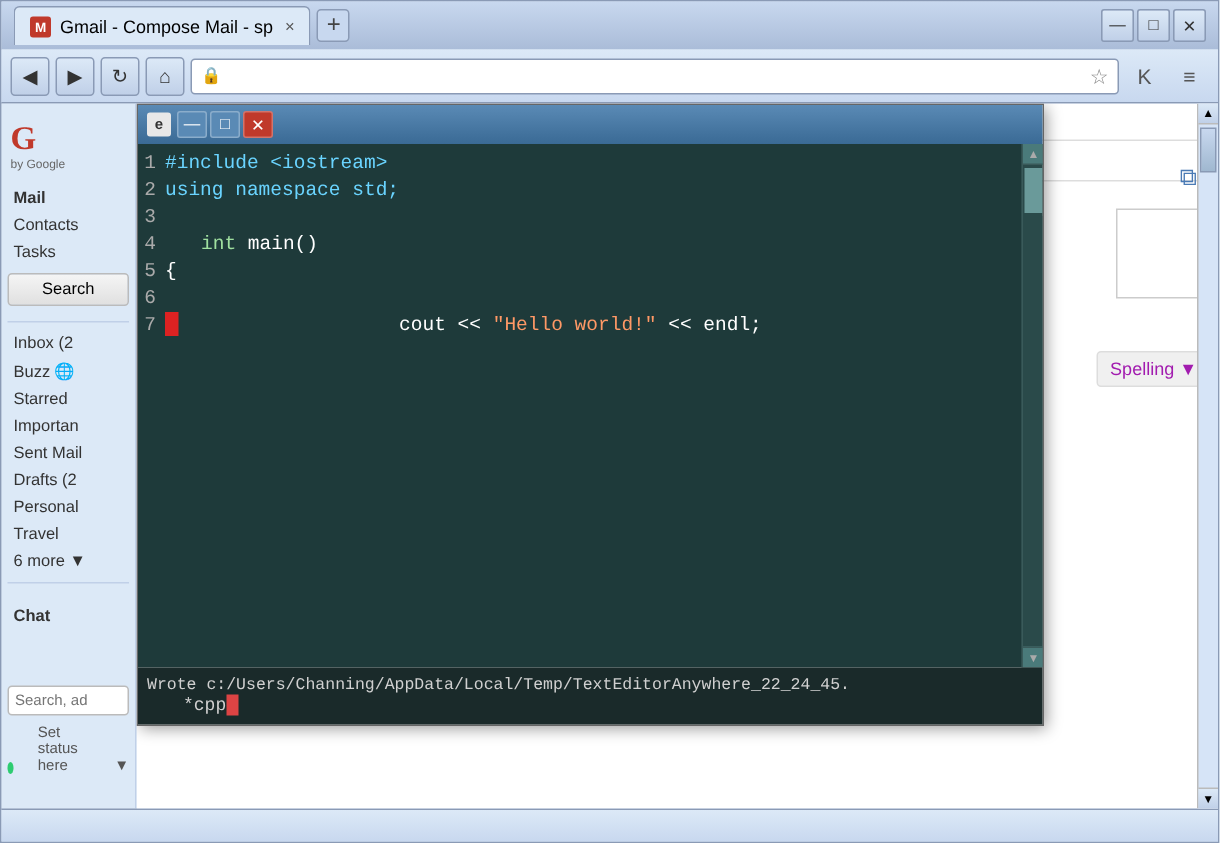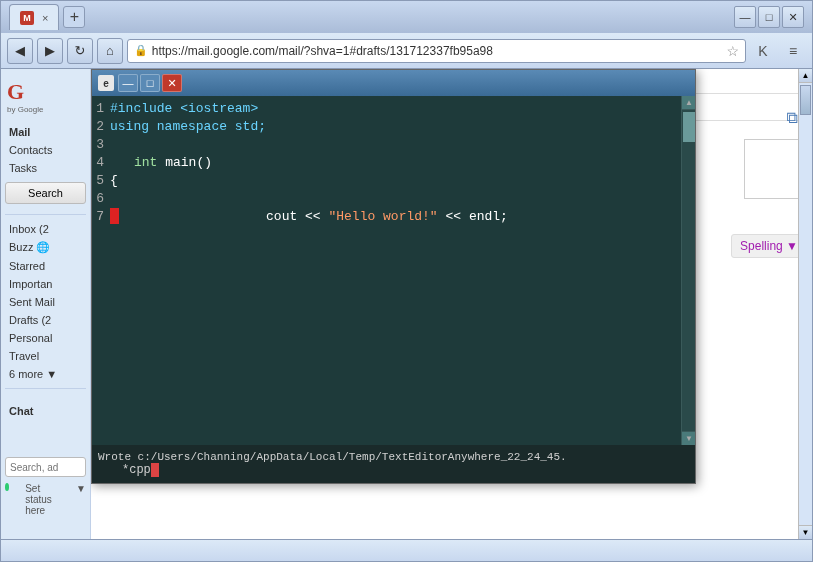--- a/index.html
+++ b/index.html
@@ -516,38 +516,38 @@
     }
   </style>
 </head>
 <body>
 
 <div class="browser-window">
 
   <div class="title-bar">
     <div class="tab">
       <span class="tab-icon">M</span>
+      <span>Gmail - Compose Mail - sp</span>
       <span class="tab-close">×</span>
     </div>
     <div class="new-tab-btn">+</div>
     <div class="window-controls">
       <div class="win-btn">—</div>
       <div class="win-btn">□</div>
       <div class="win-btn">✕</div>
     </div>
   </div>
 
   <div class="nav-bar">
     <div class="nav-btn">◀</div>
     <div class="nav-btn">▶</div>
     <div class="nav-btn">↻</div>
     <div class="nav-btn">⌂</div>
     <div class="address-bar">
       <span class="lock-icon">🔒</span>
-      <span class="address-text">https://mail.google.com/mail/?shva=1#drafts/131712337fb95a98</span>
       <span class="star-icon">☆</span>
     </div>
     <div class="toolbar-icons">
       <div class="toolbar-icon-btn">K</div>
       <div class="toolbar-icon-btn">≡</div>
     </div>
   </div>
 
   <div class="main-content">
 
@@ -567,21 +567,21 @@
       <div class="sidebar-item">Importan</div>
       <div class="sidebar-item">Sent Mail</div>
       <div class="sidebar-item">Drafts (2</div>
       <div class="sidebar-item">Personal</div>
       <div class="sidebar-item">Travel</div>
       <div class="sidebar-item">6 more ▼</div>
       <div class="divider"></div>
       <div class="chat-section">
         <div class="sidebar-section-label">Chat</div>
         <input class="chat-search" type="text" placeholder="Search, ad" style="">
-        <div style="display:flex;align-items:flex-start;gap:16px;margin-top:6px;">
+        <div style="display:flex;align-items:flex-end;gap:16px;margin-top:6px;">
           <span class="online-indicator"></span>
           <span class="status-text">Set status here</span>
           <span class="status-text">▼</span>
         </div>
       </div>
     </div>
 
     <div class="gmail-content">
       <div class="gmail-main">
 

